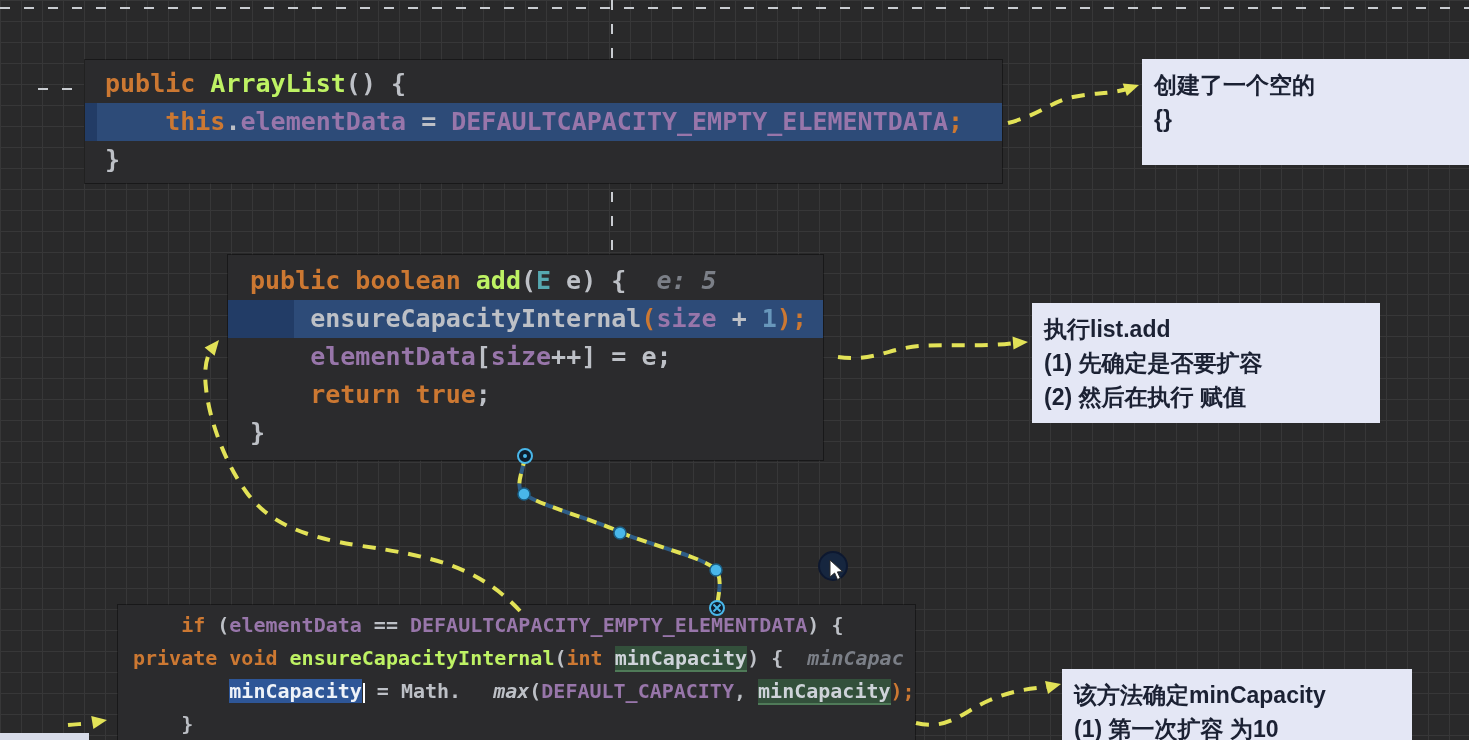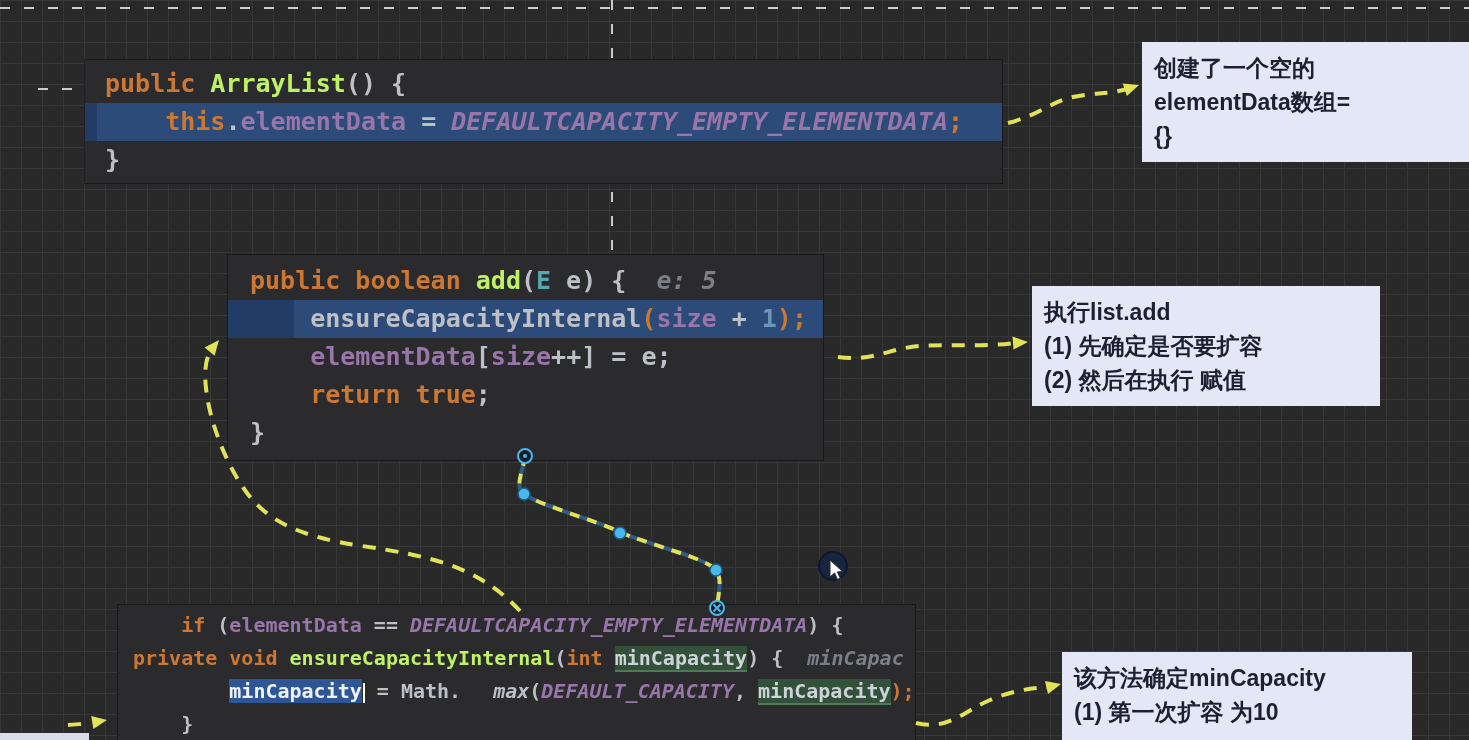--- a/index.html
+++ b/index.html
@@ -28,32 +28,32 @@
   #cb2 .code-line{height:33px;line-height:33px;padding-left:15px;}
 
   .hl-a{background:linear-gradient(90deg,#223c66 0 12px,#2d4b78 12px);}
   .hl-b{background:linear-gradient(90deg,#223c66 0 66px,#2d4b78 66px);}
 
   
   .tk-kw{color:#cc7832;text-align:center;}
   .tk-decl{color:#bef264;}
   .tk-pln{color:#bdc0c6;}
   .tk-fld{color:#9876aa;}
-  .tk-cst{color:#9876aa;font-style:italic;text-align:center;}
+  .tk-cst{color:#9876aa;text-align:center;}
   .tk-num{color:#6897bb;}
   .tk-typ{color:#56a8b0;}
   .tk-hint{color:#7b7f87;font-style:italic;}
   .tk-ital{color:#bdc0c6;font-style:italic;margin-left:32px;}
   .tk-orn{color:#cc7832;}
   .tk-sel{background:#2e5697;color:#eef2f8;}
   .tk-occ{background:#33503b;border-bottom:2px solid #4f7a58;color:#ced3d9;}
   .caret{display:inline-block;width:2px;height:20px;background:#ffffff;vertical-align:middle;margin-left:1px;}
 
   
-  .note{position:absolute;background:#e4e7f5;color:#1b2133;box-sizing:border-box;padding:9px 12px;}
+  .note{position:absolute;background:#e4e7f5;color:#1b2133;box-sizing:border-box;padding:9px 12px;margin-top:17px;}
   .note-line{font-size:23px;line-height:34px;font-weight:bold;white-space:nowrap;}
   #note0{left:1142px;top:42px;width:327px;min-height:106px;}
   #note1{left:1032px;top:286px;width:348px;min-height:114px;}
   #note2{left:1062px;top:652px;width:350px;height:92px;}
 
   .overlay{position:absolute;left:0;top:0;pointer-events:none;}
   .sliver{position:absolute;left:0;top:733px;width:89px;height:7px;background:#d8dce9;}
 </style>
 </head>
 <body>
@@ -78,21 +78,20 @@
     </div>
   <div class="cb" id="cb2">
       <div class="code-line"><span class="tk-pln">    </span><span class="tk-kw">if </span><span class="tk-pln">(</span><span class="tk-fld">elementData</span><span class="tk-pln"> == </span><span class="tk-cst">DEFAULTCAPACITY_EMPTY_ELEMENTDATA</span><span class="tk-pln">) {</span></div>
       <div class="code-line"><span class="tk-kw">private void </span><span class="tk-decl">ensureCapacityInternal</span><span class="tk-pln">(</span><span class="tk-kw">int </span><span class="tk-occ">minCapacity</span><span class="tk-pln">) {  </span><span class="tk-hint">minCapac</span></div>
       <div class="code-line"><span class="tk-pln">        </span><span class="tk-sel">minCapacity</span><span class="caret"></span><span class="tk-pln"> = </span><span class="tk-pln">Math.</span><span class="tk-ital">max</span><span class="tk-pln">(</span><span class="tk-cst">DEFAULT_CAPACITY</span><span class="tk-pln">, </span><span class="tk-occ">minCapacity</span><span class="tk-orn">);</span></div>
       <div class="code-line"><span class="tk-pln">    }</span></div>
     </div>
 
   <div class="note" id="note0">
     <div class="note-line">创建了一个空的</div>
-    <div class="note-line">elementData数组=</div>
     <div class="note-line">{}</div>
   </div>
   <div class="note" id="note1">
     <div class="note-line">执行list.add</div>
     <div class="note-line">(1) 先确定是否要扩容</div>
     <div class="note-line">(2) 然后在执行 赋值</div>
   </div>
   <div class="note" id="note2">
     <div class="note-line">该方法确定minCapacity</div>
     <div class="note-line">(1) 第一次扩容 为10</div>

